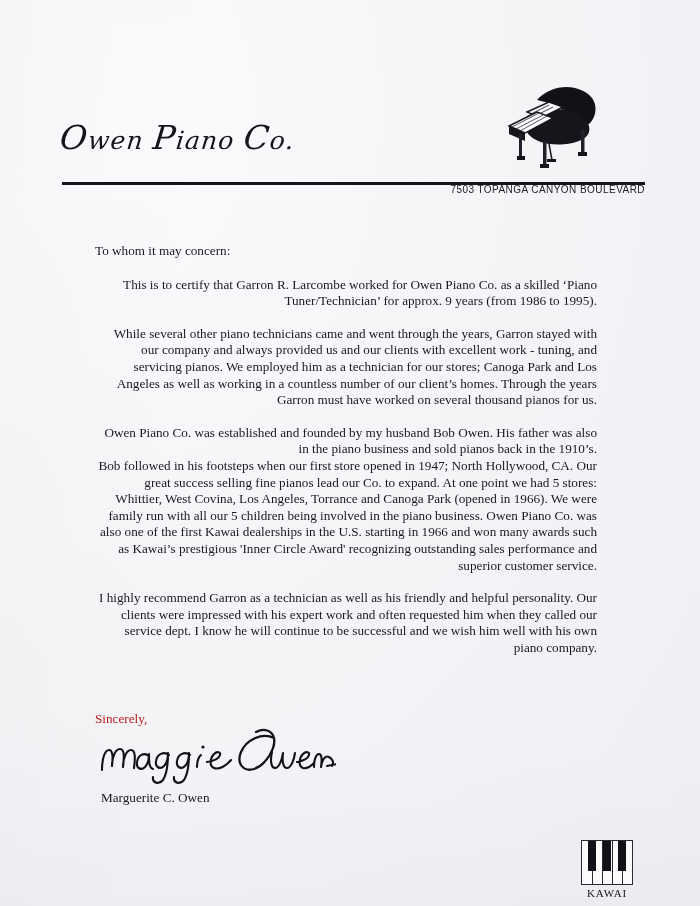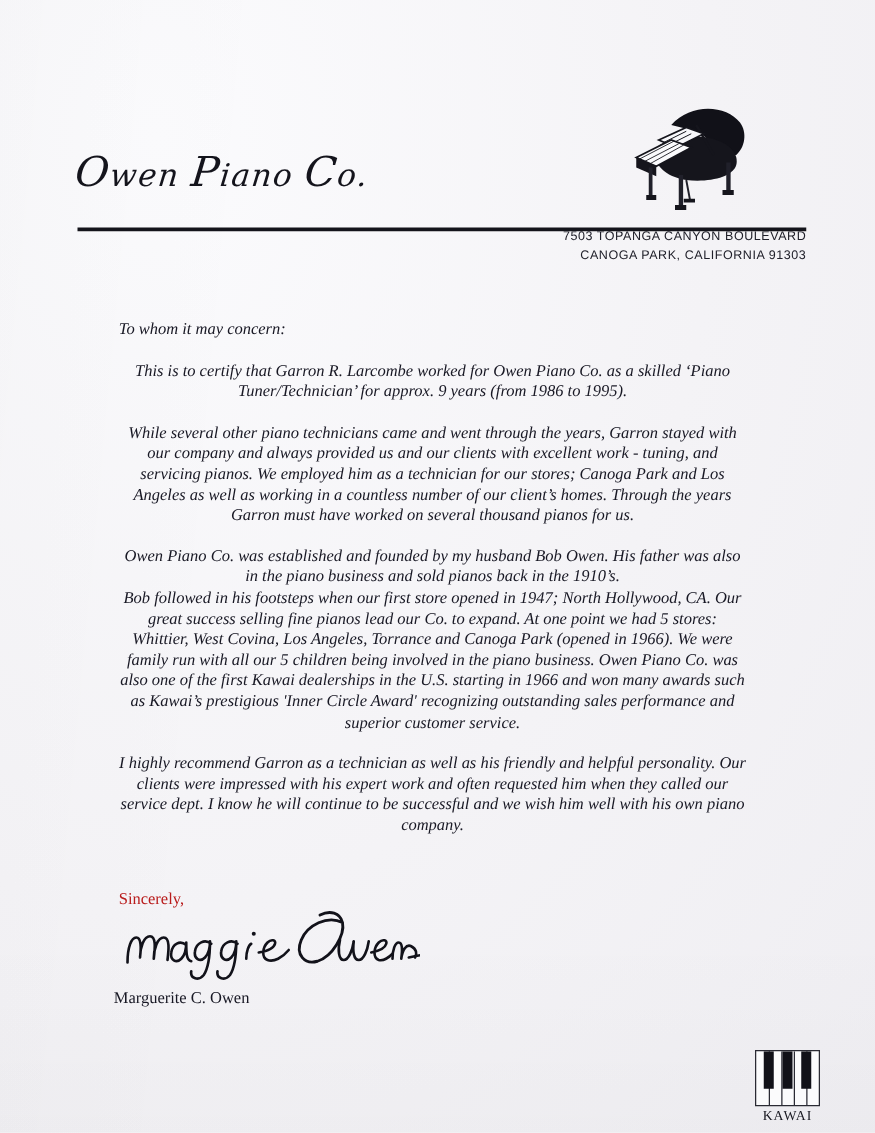--- a/index.html
+++ b/index.html
@@ -99,27 +99,25 @@
     top: 243px;
     width: 502px;
     font-size: 13.2px;
     line-height: 16.6px;
     color: #181824;
   }
   .date-line {
     margin: 0 0 37px 0;
   }
   .salutation {
-    margin: 12px 0 17px 0;
-    font-style: italic;
+    margin: 0 0 17px 0;
   }
   .para {
     margin: 0 0 16px 0;
-    text-align: center;
-    font-style: italic;
+    text-align: right;
   }
   .para:last-child {
     margin-bottom: 0;
   }
 
   .closing {
     position: absolute;
     left: 95px;
     top: 711px;
     font-size: 13.2px;
@@ -130,31 +128,31 @@
   .signature {
     position: absolute;
     left: 96px;
     top: 722px;
     width: 240px;
     height: 62px;
   }
 
   .signer-name {
     position: absolute;
-    left: 91px;
+    left: 101px;
     top: 790px;
     font-size: 13.2px;
     line-height: 16px;
     color: #181824;
   }
 
   
   .kawai-mark {
     position: absolute;
-    left: 604px;
+    left: 581px;
     top: 840px;
     width: 56px;
   }
   .kawai-keys {
     position: relative;
     width: 52px;
     height: 45px;
     border: 1px solid #2a2a33;
     background: #fbfbfc;
     box-sizing: border-box;
@@ -227,21 +225,20 @@
 
         <path d="M52 70 L55 86" stroke="#20202a" stroke-width="1.6" fill="none"></path>
         <rect x="50" y="85" width="9" height="3" fill="#15151c"></rect>
       </svg>
     </div>
 
     <div class="rule"></div>
 
     <div class="address-block">
       <div>7503 TOPANGA CANYON BOULEVARD</div>
-      <div>CANOGA PARK, CALIFORNIA 91303</div>
     </div>
   </div>
 
   <div class="letter-body">
     <p class="salutation">To whom it may concern:</p>
     <p class="para">This is to certify that Garron R. Larcombe worked for Owen Piano Co. as a skilled ‘Piano Tuner/Technician’ for approx. 9 years (from 1986 to 1995).</p>
     <p class="para">While several other piano technicians came and went through the years, Garron stayed with our company and always provided us and our clients with excellent work - tuning, and servicing pianos. We employed him as a technician for our stores; Canoga Park and Los Angeles as well as working in a countless number of our client’s homes. Through the years Garron must have worked on several thousand pianos for us.</p>
     <p class="para" style="white-space: pre-line;">Owen Piano Co. was established and founded by my husband Bob Owen. His father was also in the piano business and sold pianos back in the 1910’s.
 Bob followed in his footsteps when our first store opened in 1947; North Hollywood, CA. Our great success selling fine pianos lead our Co. to expand. At one point we had 5 stores: Whittier, West Covina, Los Angeles, Torrance and Canoga Park (opened in 1966). We were family run with all our 5 children being involved in the piano business. Owen Piano Co. was also one of the first Kawai dealerships in the U.S. starting in 1966 and won many awards such as Kawai’s prestigious 'Inner Circle Award' recognizing outstanding sales performance and superior customer service.</p>
     <p class="para">I highly recommend Garron as a technician as well as his friendly and helpful personality. Our clients were impressed with his expert work and often requested him when they called our service dept. I know he will continue to be successful and we wish him well with his own piano company.</p>

